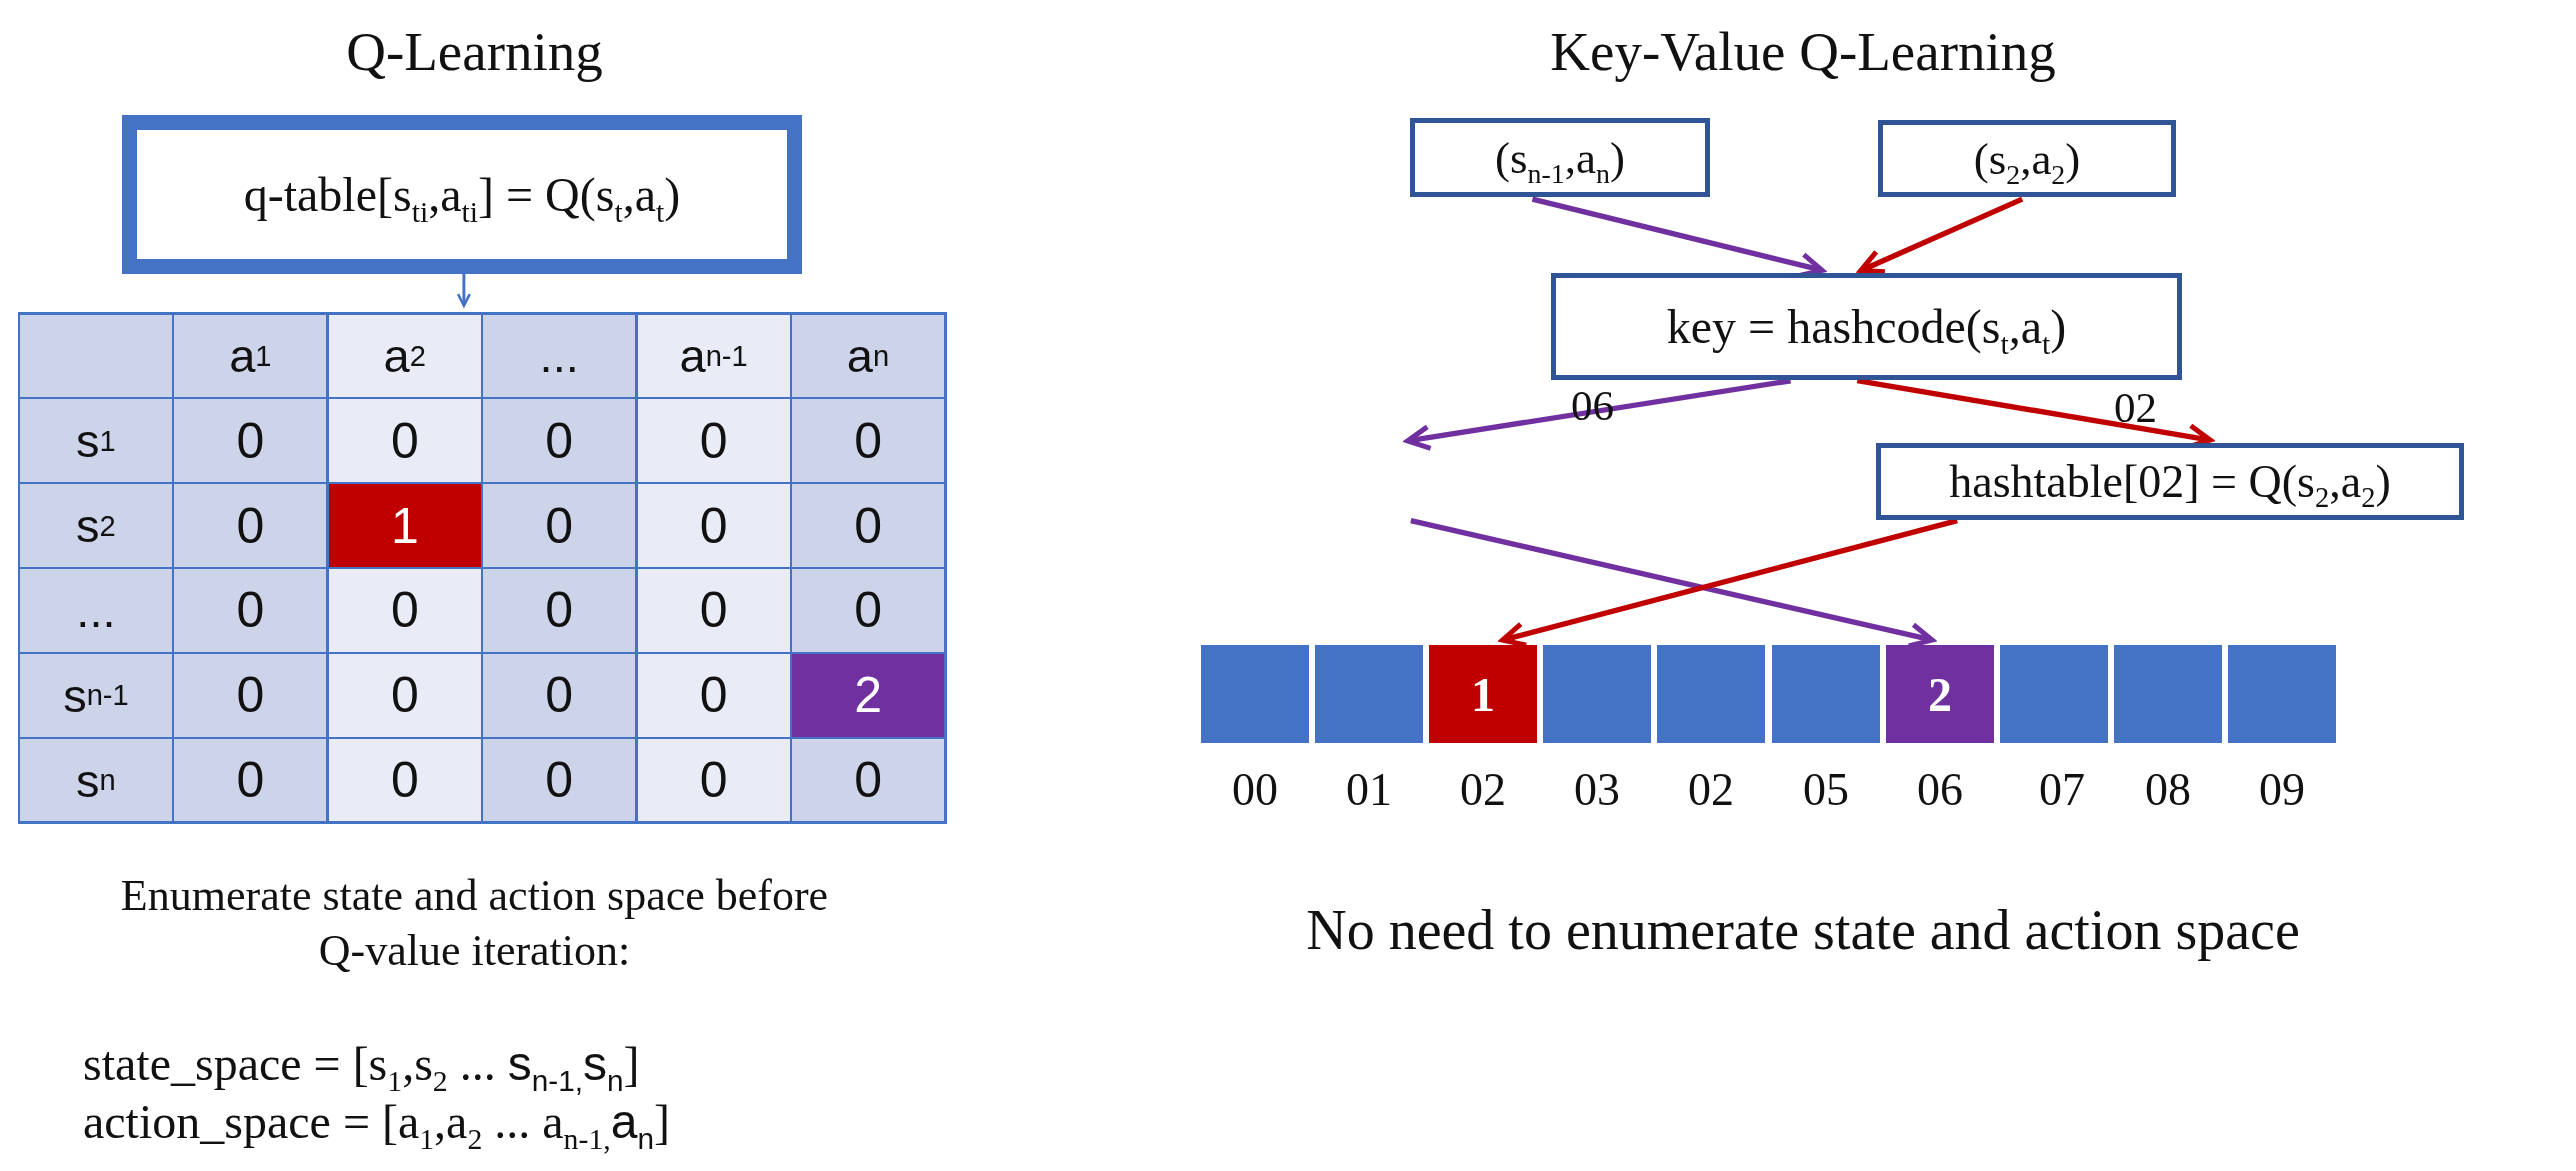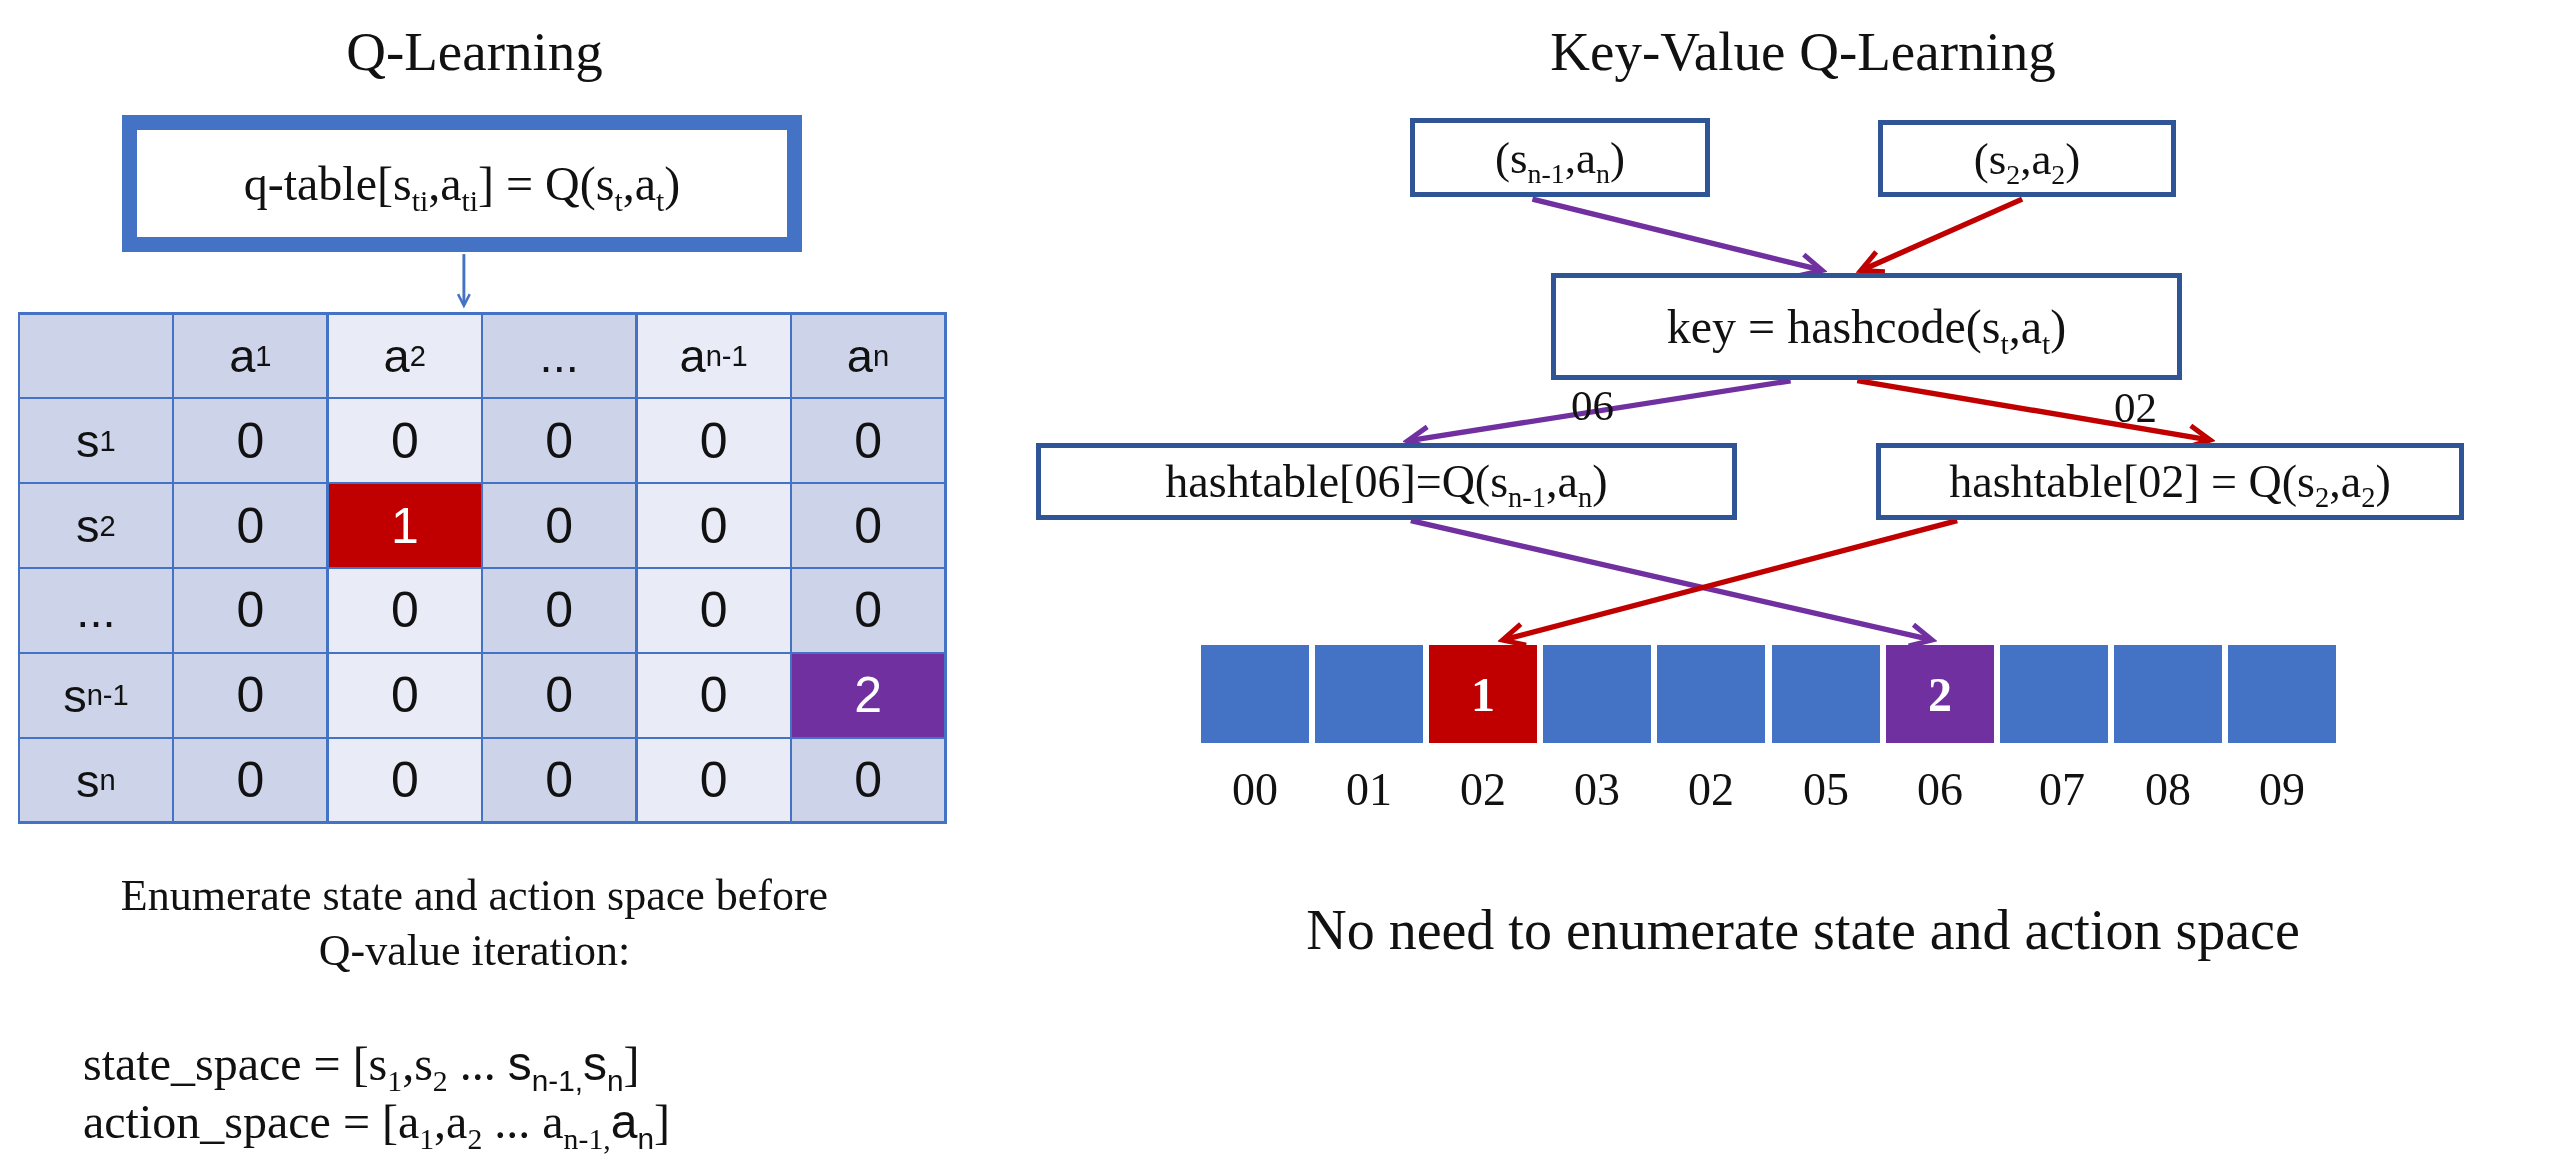--- a/index.html
+++ b/index.html
@@ -10,21 +10,21 @@
   }
   .sans { font-family:"Liberation Sans", sans-serif; }
   sub { font-size:62%; line-height:0; }
 
   .title { position:absolute; text-align:center; font-size:55px; }
   #title-left  { left:0px;    top:20px; width:949px; }
   #title-right { left:1166px; top:20px; width:1274px; }
 
   
   #qbox {
-    position:absolute; left:122px; top:115px; width:680px; height:137px;
+    position:absolute; left:122px; top:115px; width:680px; height:159px;
     box-sizing:border-box; border:15px solid #4472C4; background:#ffffff;
     display:flex; align-items:center; justify-content:center; font-size:48px;
   }
 
   
   #qtable {
     position:absolute; left:17.5px; top:312px; width:929px; height:512px;
     box-sizing:border-box; display:grid;
     grid-template-columns:repeat(6,1fr); grid-template-rows:repeat(6,1fr);
     gap:2.5px; padding:2.5px; background:#4472C4;
@@ -159,23 +159,20 @@
   <div id="box-pair2" class="navy-box">
     <span>(s<sub>2</sub>,a<sub>2</sub>)</span>
   </div>
   <div id="box-hashcode" class="navy-box">
     <span>key = hashcode(s<sub>t</sub>,a<sub>t</sub>)</span>
   </div>
 
   <div id="label06" class="edge-label">06</div>
   <div id="label02" class="edge-label">02</div>
 
-  <div id="box-ht06" class="navy-box">
-    <span>hashtable[06]=Q(s<sub>n-1</sub>,a<sub>n</sub>)</span>
-  </div>
   <div id="box-ht02" class="navy-box">
     <span>hashtable[02] = Q(s<sub>2</sub>,a<sub>2</sub>)</span>
   </div>
 
   <div id="array">
       <div class="acell" style="left: 0px; background: rgb(68, 114, 196);"></div>
       <div class="acell" style="left: 114px; background: rgb(68, 114, 196);"></div>
       <div class="acell" style="left: 228px; background: rgb(192, 0, 0);">1</div>
       <div class="acell" style="left: 342px; background: rgb(68, 114, 196);"></div>
       <div class="acell" style="left: 456px; background: rgb(68, 114, 196);"></div>

